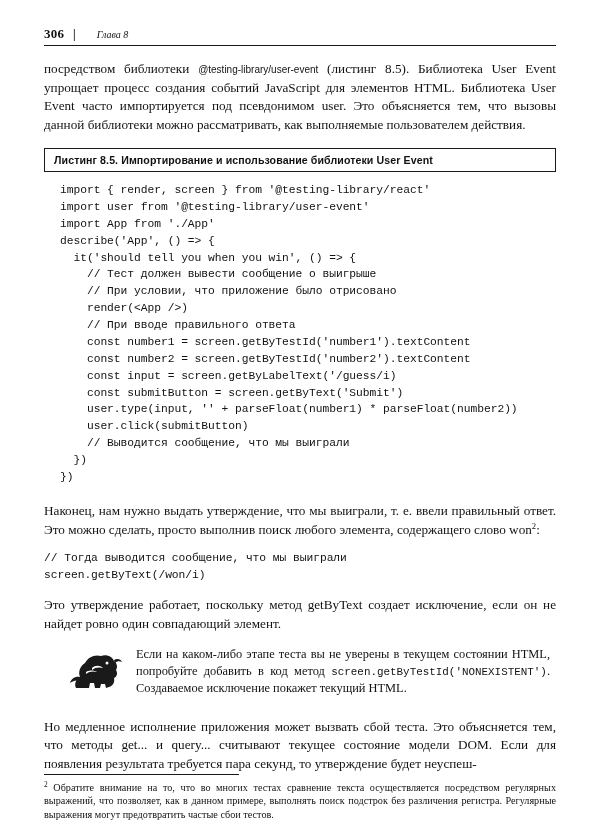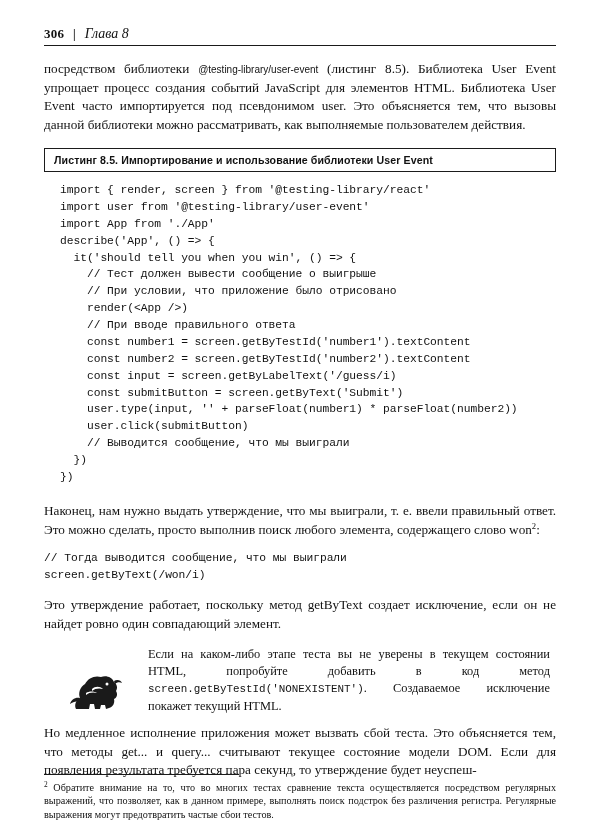--- a/index.html
+++ b/index.html
@@ -36,21 +36,22 @@
     font-size: 13px;
     letter-spacing: .2px;
   }
   .runhead .sep {
     font-weight: bold;
     font-size: 12px;
     color: #111;
   }
   .runhead .chap {
     font-style: italic;
-    font-size: 14px;
+    font-size: 10px;
+    margin-left: 12px;
   }
   .rule {
     border: 0;
     border-top: 1.1px solid #1a1a1a;
     margin: 0 0 14px 0;
   }
 
   
   p.body {
     font-size: 13.2px;
@@ -94,23 +95,23 @@
     color: #111;
     letter-spacing: -0.05px;
   }
   pre.code.small {
     margin: 0 0 12px 0;
   }
 
   
   .note {
     display: flex;
-    align-items: flex-end;
-    gap: 24px;
-    margin: 12px 0 9px 0;
+    align-items: flex-start;
+    gap: 12px;
+    margin: 12px 0 20px 0;
     padding-left: 24px;
     padding-right: 6px;
   }
   .note .art {
     flex: 0 0 auto;
     width: 56px;
     height: 46px;
     margin-top: 2px;
   }
   .note .text {

